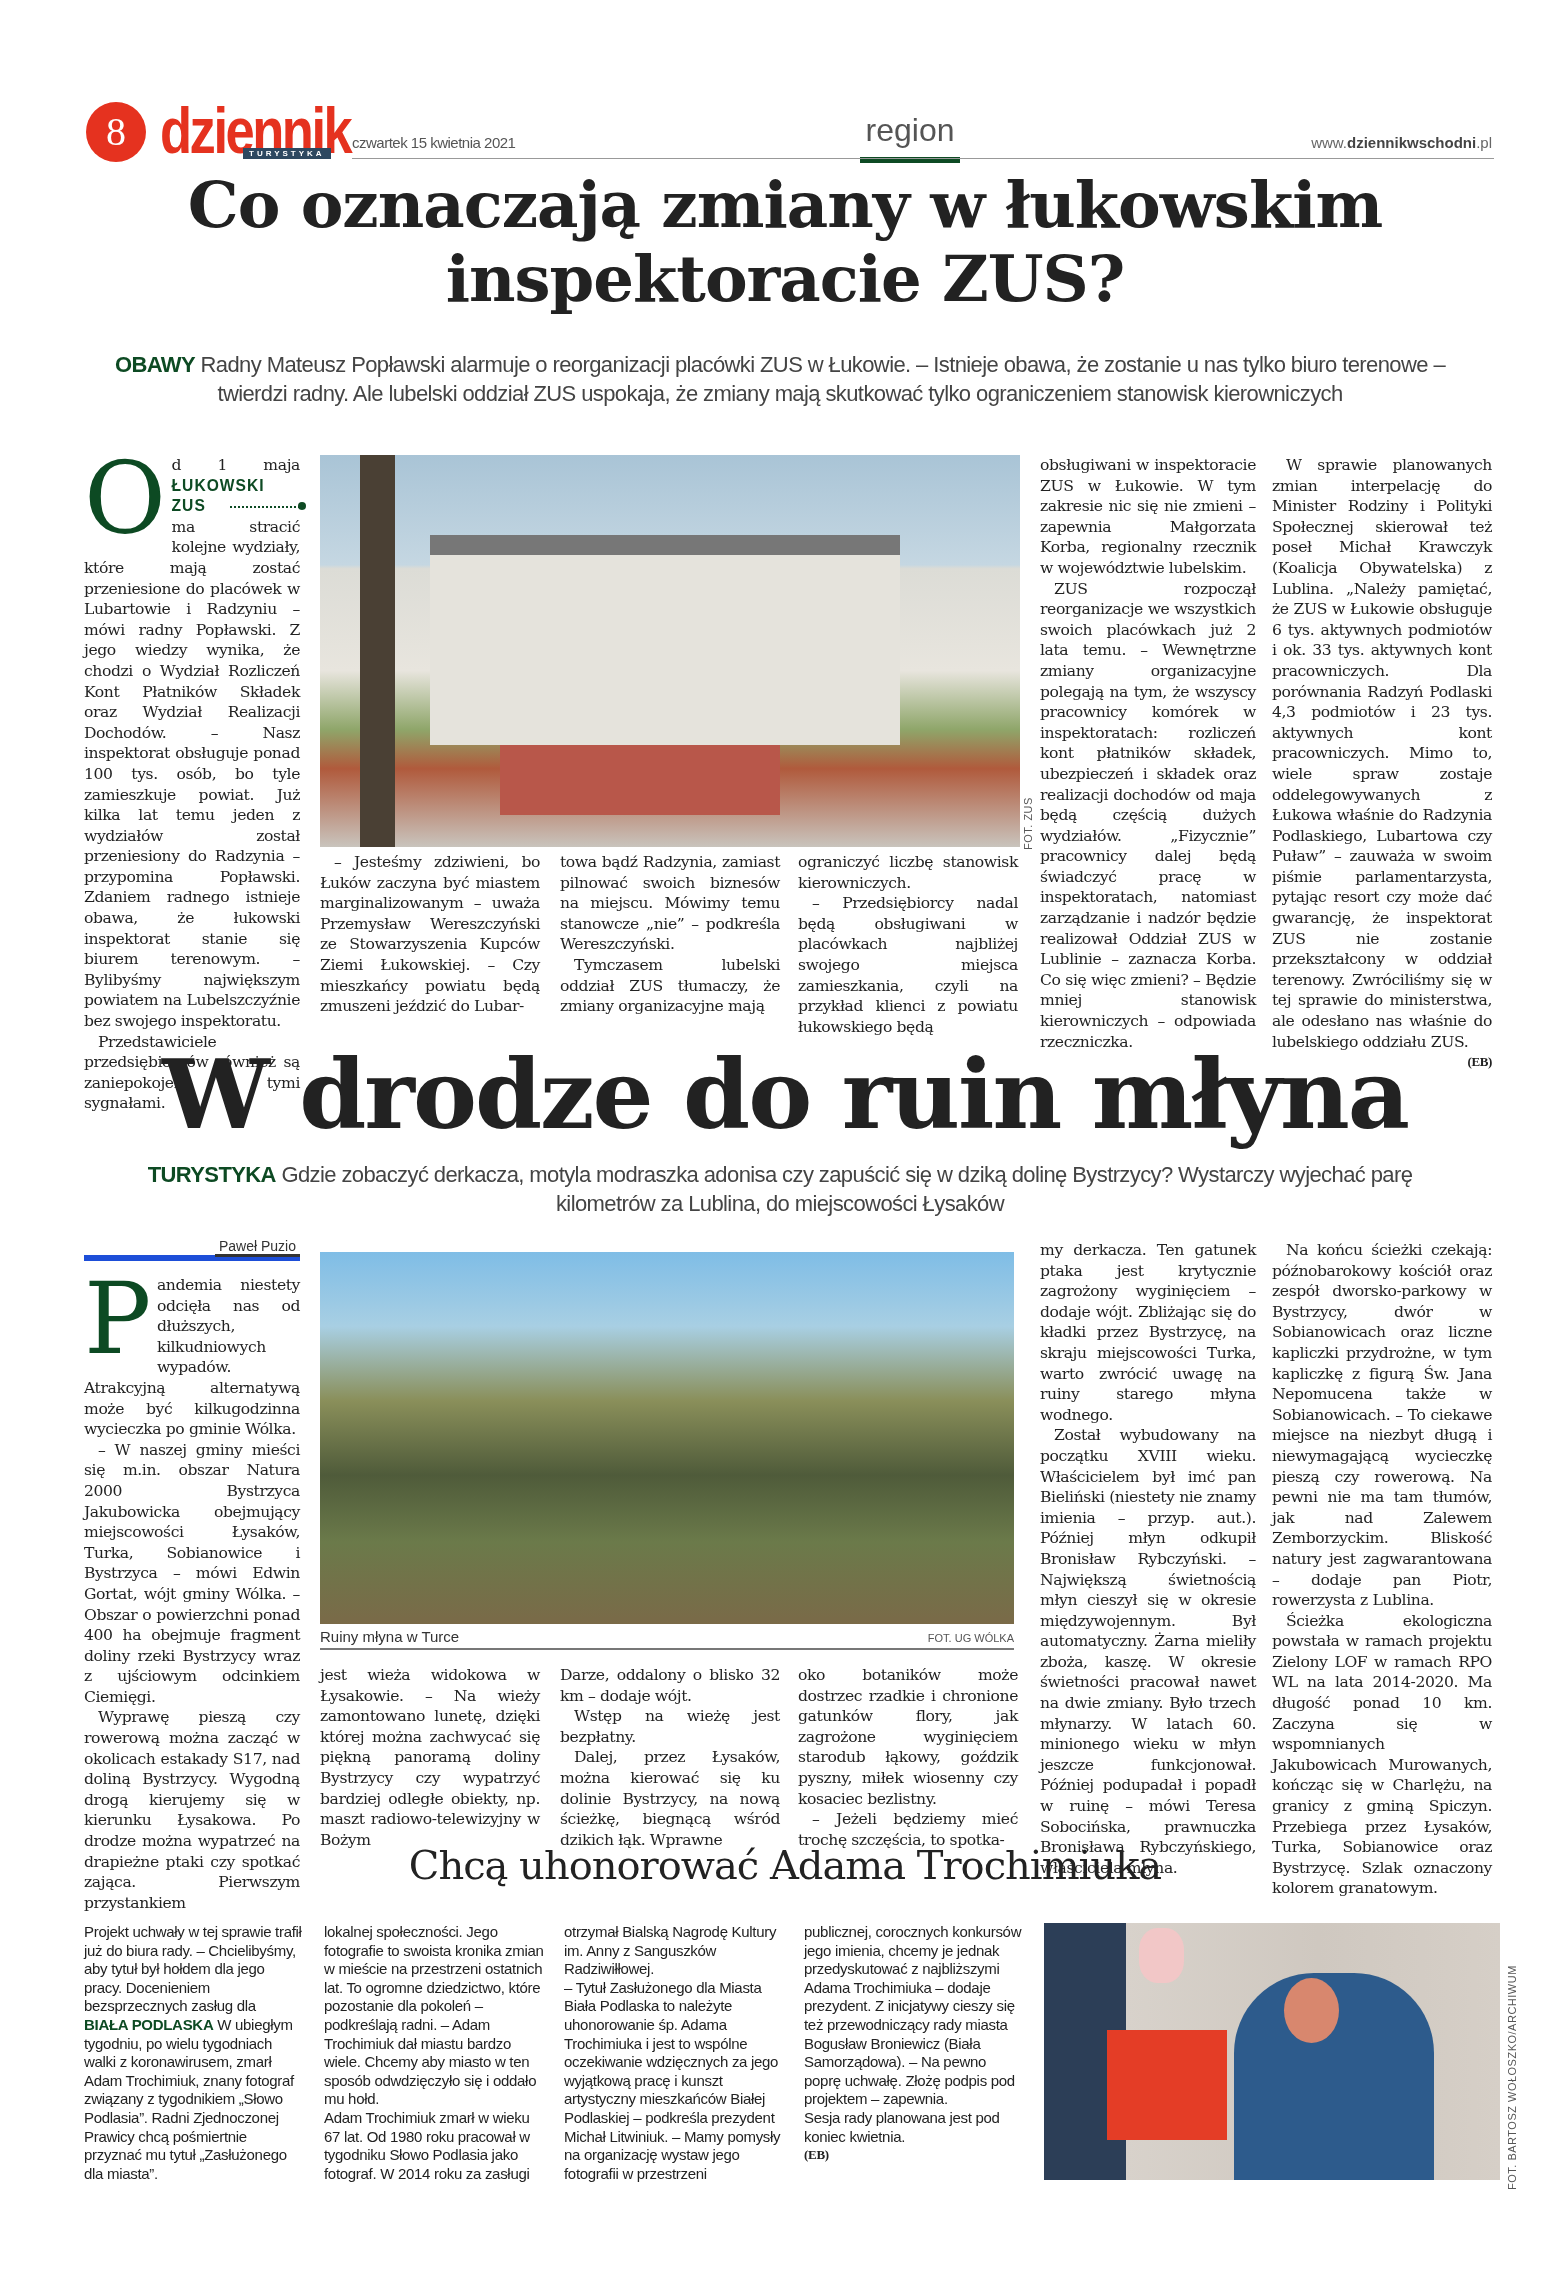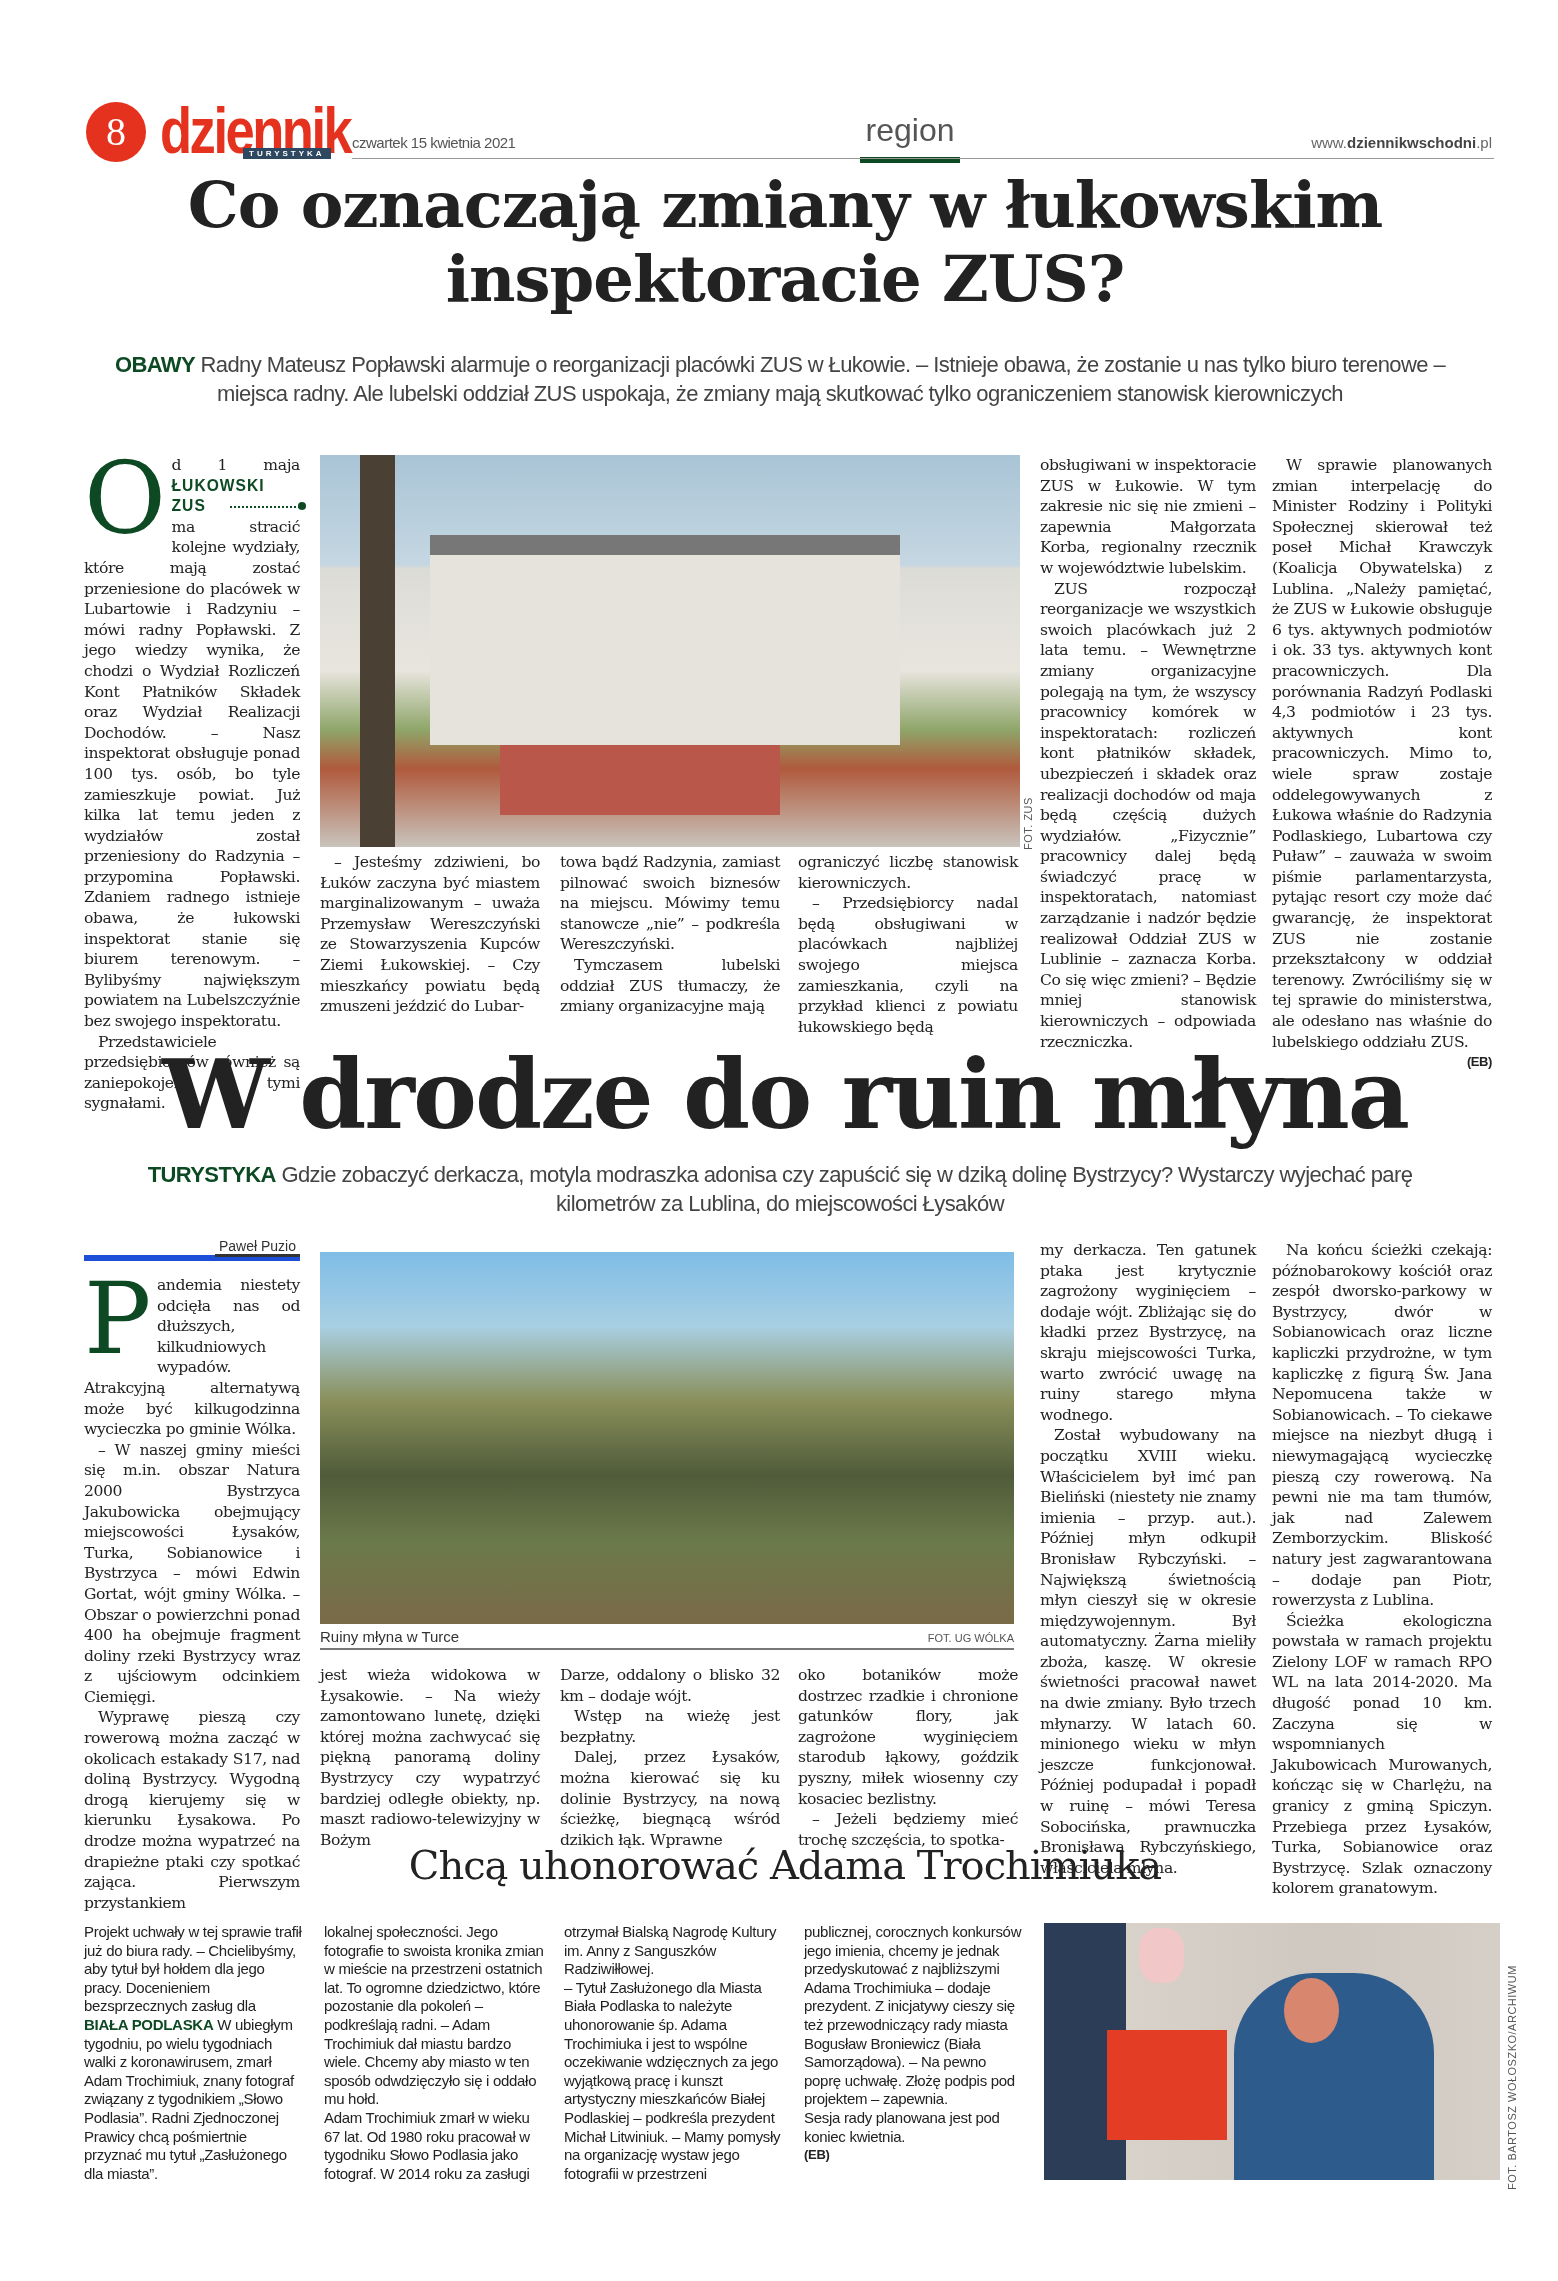--- a/index.html
+++ b/index.html
@@ -31,21 +31,21 @@
   .lead .kicker { color: #0d4a23; font-weight: bold; }
   .lead1 { left: 100px; top: 350px; width: 1360px; }
   .lead2 { left: 100px; top: 1160px; width: 1360px; }
 
   
   .col { font-family: "DejaVu Serif", serif; font-size: 15.6px; line-height: 20.6px; color: #222; text-align: justify; letter-spacing: -0.4px; hyphens: auto; }
   .col p { text-indent: 14px; }
   .col p.noindent { text-indent: 0; }
   .dropcap { float: left; font-family: "DejaVu Serif", serif; font-size: 100px; line-height: 80px; color: #0d4a23; margin: 4px 6px 0 0; }
   .inline-kick { font-family: "Liberation Sans", sans-serif; font-weight: bold; color: #0d4a23; letter-spacing: 1px; }
-  .sig { text-align: right; font-family: Liberation Sans, sans-serif; font-weight: bold; font-size: 13px; }
+  .sig { text-align: right; font-family: Liberation Serif, serif; font-weight: bold; font-size: 13px; }
   .dotted { display: inline-block; width: 70px; border-bottom: 2px dotted #0d4a23; vertical-align: middle; position: relative; }
   .dotted::after { content: ""; position: absolute; right: -6px; top: -4px; width: 8px; height: 8px; background: #0d4a23; border-radius: 50%; }
 
   
   .photo { overflow: hidden; }
   .photo-zus { left: 320px; top: 455px; width: 700px; height: 392px;
     background: linear-gradient(180deg, #a9c4d6 0%, #c5d7e2 28%, #dcdcd6 29%, #e8e5de 55%, #8fa66a 70%, #b05a3c 80%, #c9c4bd 100%); }
   .credit-vert { font-family: "Liberation Sans", sans-serif; font-size: 11px; color: #555; writing-mode: vertical-rl; transform: rotate(180deg); letter-spacing: 0.5px; }
   .photo-mill { left: 320px; top: 1252px; width: 694px; height: 372px;
     background: linear-gradient(180deg, #7fbde6 0%, #a8cfe3 20%, #8a8f5a 40%, #4f5b3a 60%, #6b7a4a 78%, #7a6a48 100%); }
@@ -75,21 +75,21 @@
 <div class="abs page-num">8</div>
 <div class="abs logo">dziennik</div>
 <div class="abs logo-sub">TURYSTYKA</div>
 <div class="abs date">czwartek 15 kwietnia 2021</div>
 <div class="abs section">region</div>
 <div class="abs section-bar"></div>
 <div class="abs url"><span>www.</span><b>dziennikwschodni</b><span>.pl</span></div>
 <div class="abs header-line"></div>
 
 <h1 class="abs headline h1">Co oznaczają zmiany w łukowskim inspektoracie ZUS?</h1>
-<div class="abs lead lead1"><span class="kicker">OBAWY</span> <span>Radny Mateusz Popławski alarmuje o reorganizacji placówki ZUS w Łukowie. – Istnieje obawa, że zostanie u nas tylko biuro terenowe – miejsca radny. Ale lubelski oddział ZUS uspokaja, że zmiany mają skutkować tylko ograniczeniem stanowisk kierowniczych</span></div>
+<div class="abs lead lead1"><span class="kicker">OBAWY</span> <span>Radny Mateusz Popławski alarmuje o reorganizacji placówki ZUS w Łukowie. – Istnieje obawa, że zostanie u nas tylko biuro terenowe – twierdzi radny. Ale lubelski oddział ZUS uspokaja, że zmiany mają skutkować tylko ograniczeniem stanowisk kierowniczych</span></div>
 
 <div class="abs col" style="left:84px; top:455px; width:216px;">
   <span class="dropcap">O</span>
   <p class="noindent"><span>d 1 maja </span><span class="inline-kick">ŁUKOWSKI ZUS</span> <span class="dotted"></span> <span>ma stracić kolejne wydziały, które mają zostać przeniesione do placówek w Lubartowie i Radzyniu – mówi radny Popławski. Z jego wiedzy wynika, że chodzi o Wydział Rozliczeń Kont Płatników Składek oraz Wydział Realizacji Dochodów. – Nasz inspektorat obsługuje ponad 100 tys. osób, bo tyle zamieszkuje powiat. Już kilka lat temu jeden z wydziałów został przeniesiony do Radzynia – przypomina Popławski. Zdaniem radnego istnieje obawa, że łukowski inspektorat stanie się biurem terenowym. – Bylibyśmy największym powiatem na Lubelszczyźnie bez swojego inspektoratu.</span></p>
   <p>Przedstawiciele przedsiębiorców również są zaniepokojeni tymi sygnałami.</p>
 </div>
 
 <div class="abs photo photo-zus">
   <div class="tree"></div>
     <div class="building"></div>

